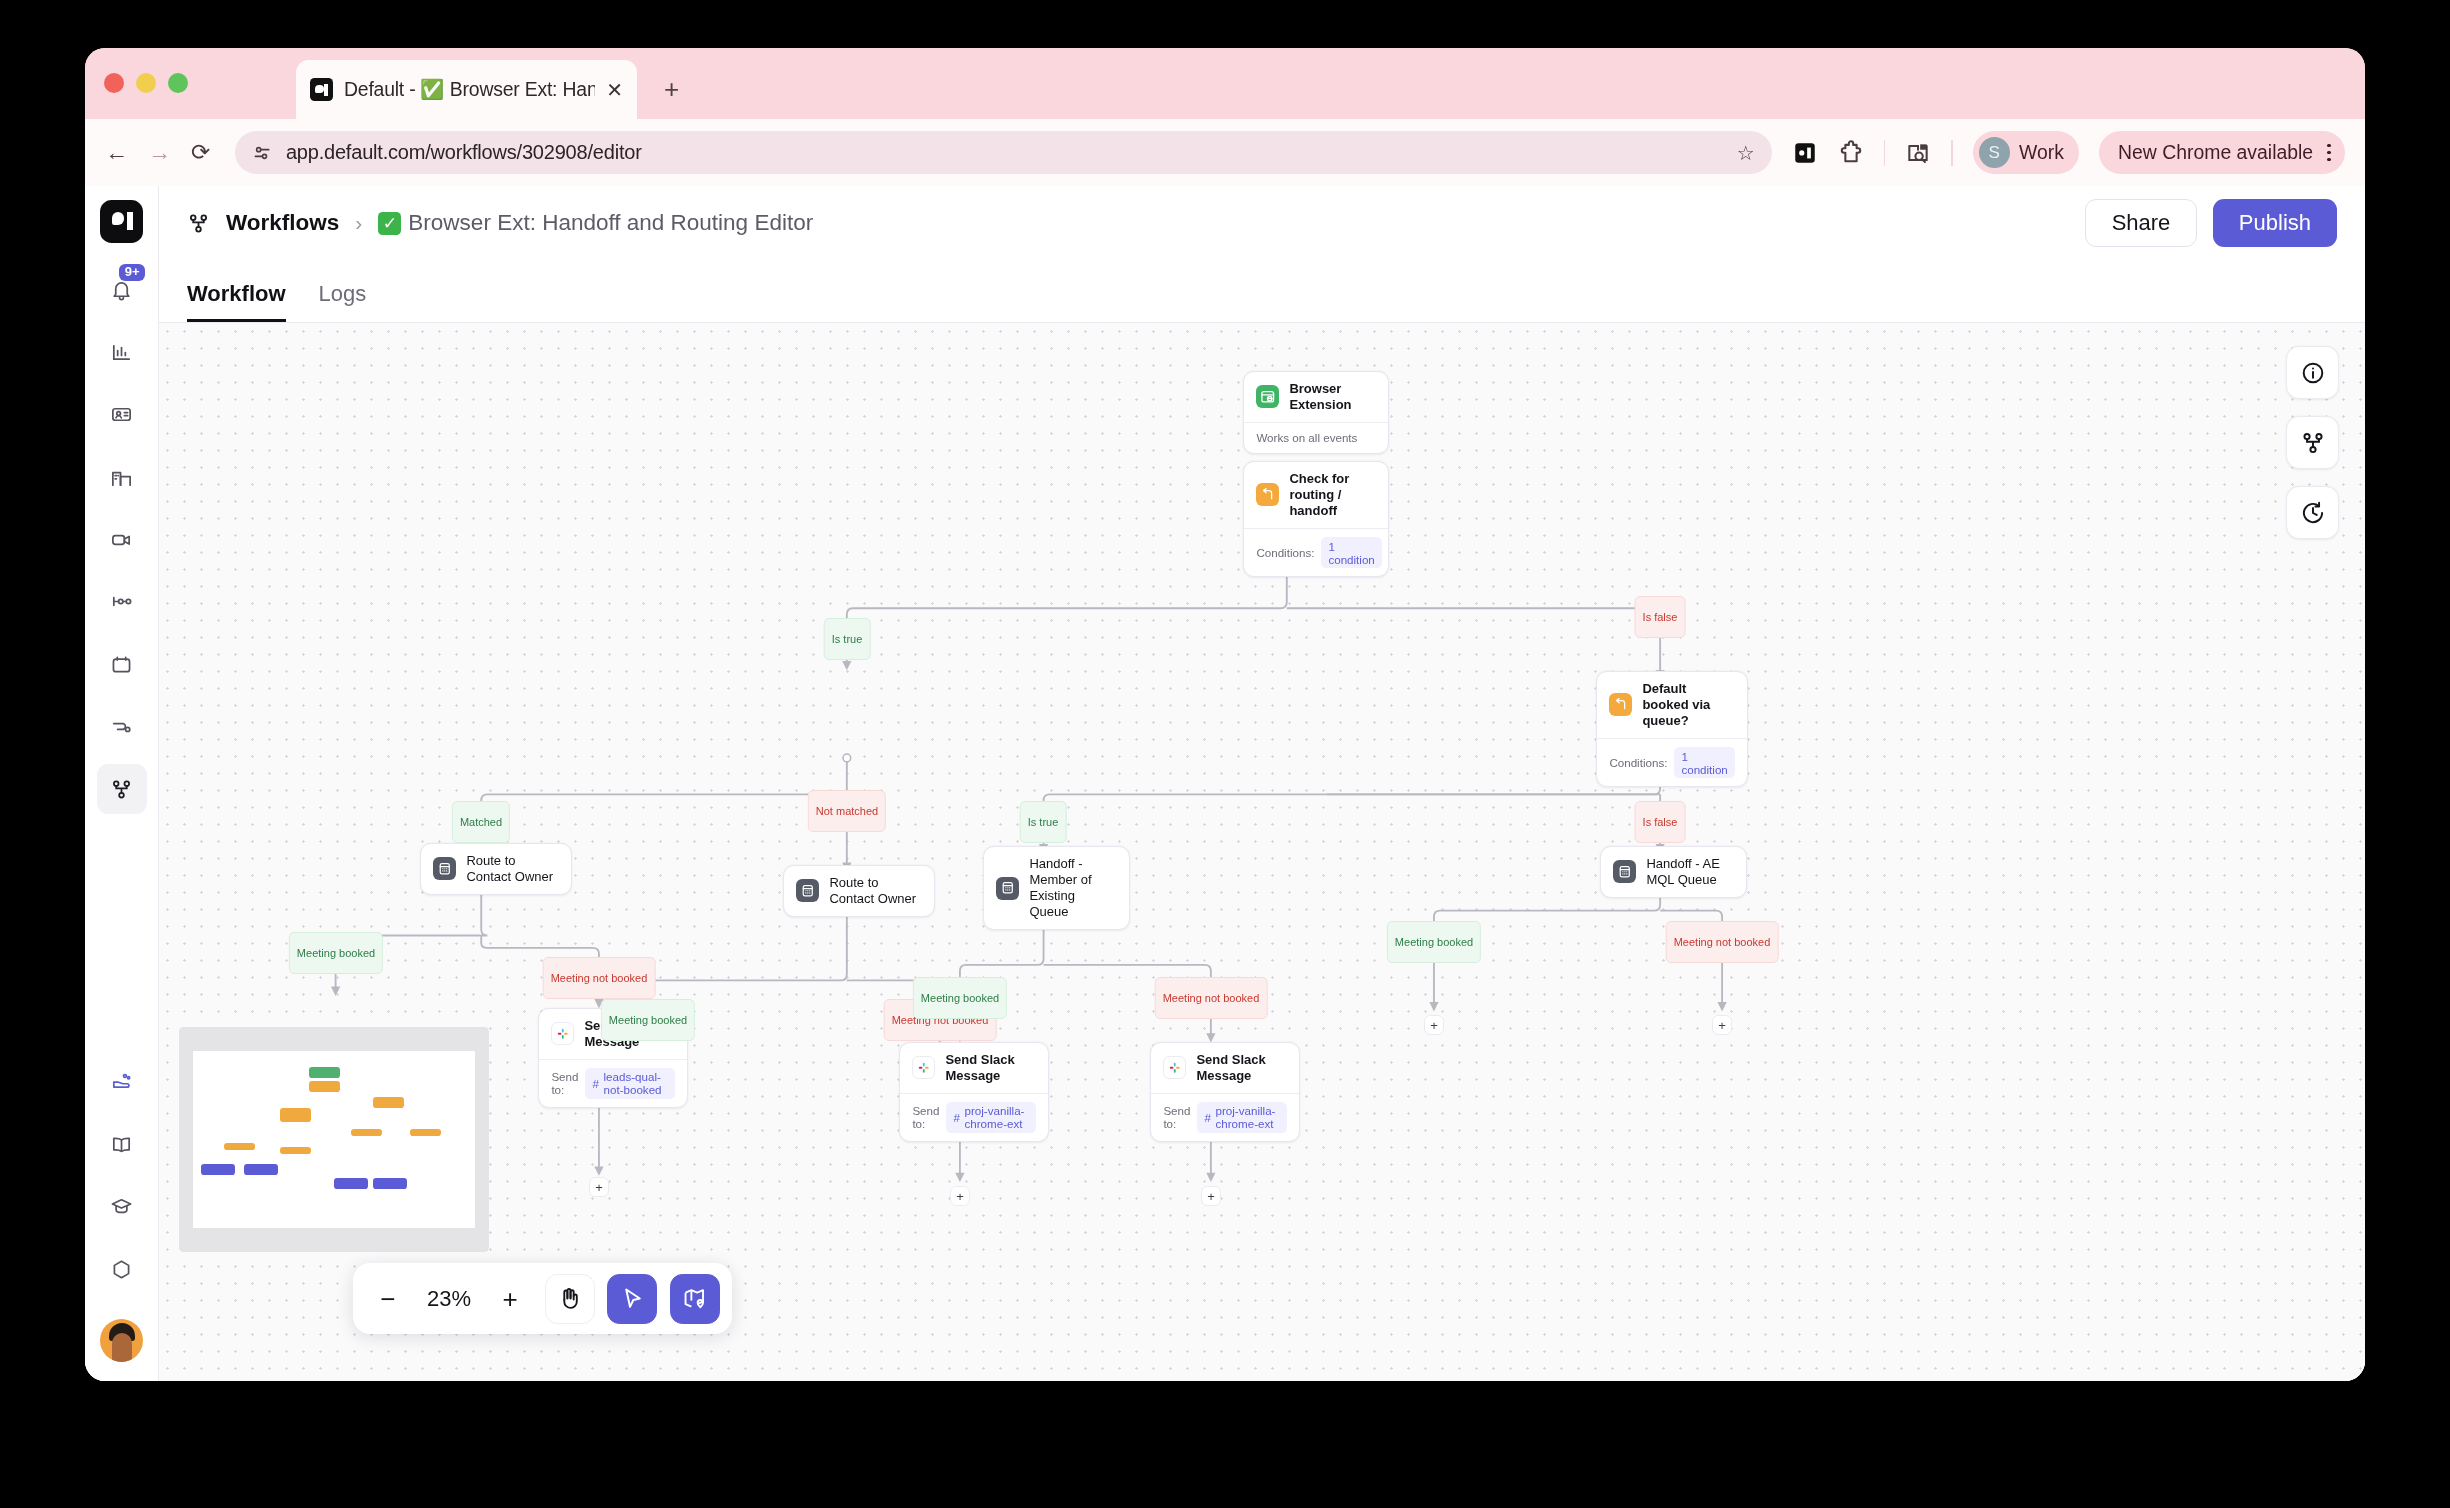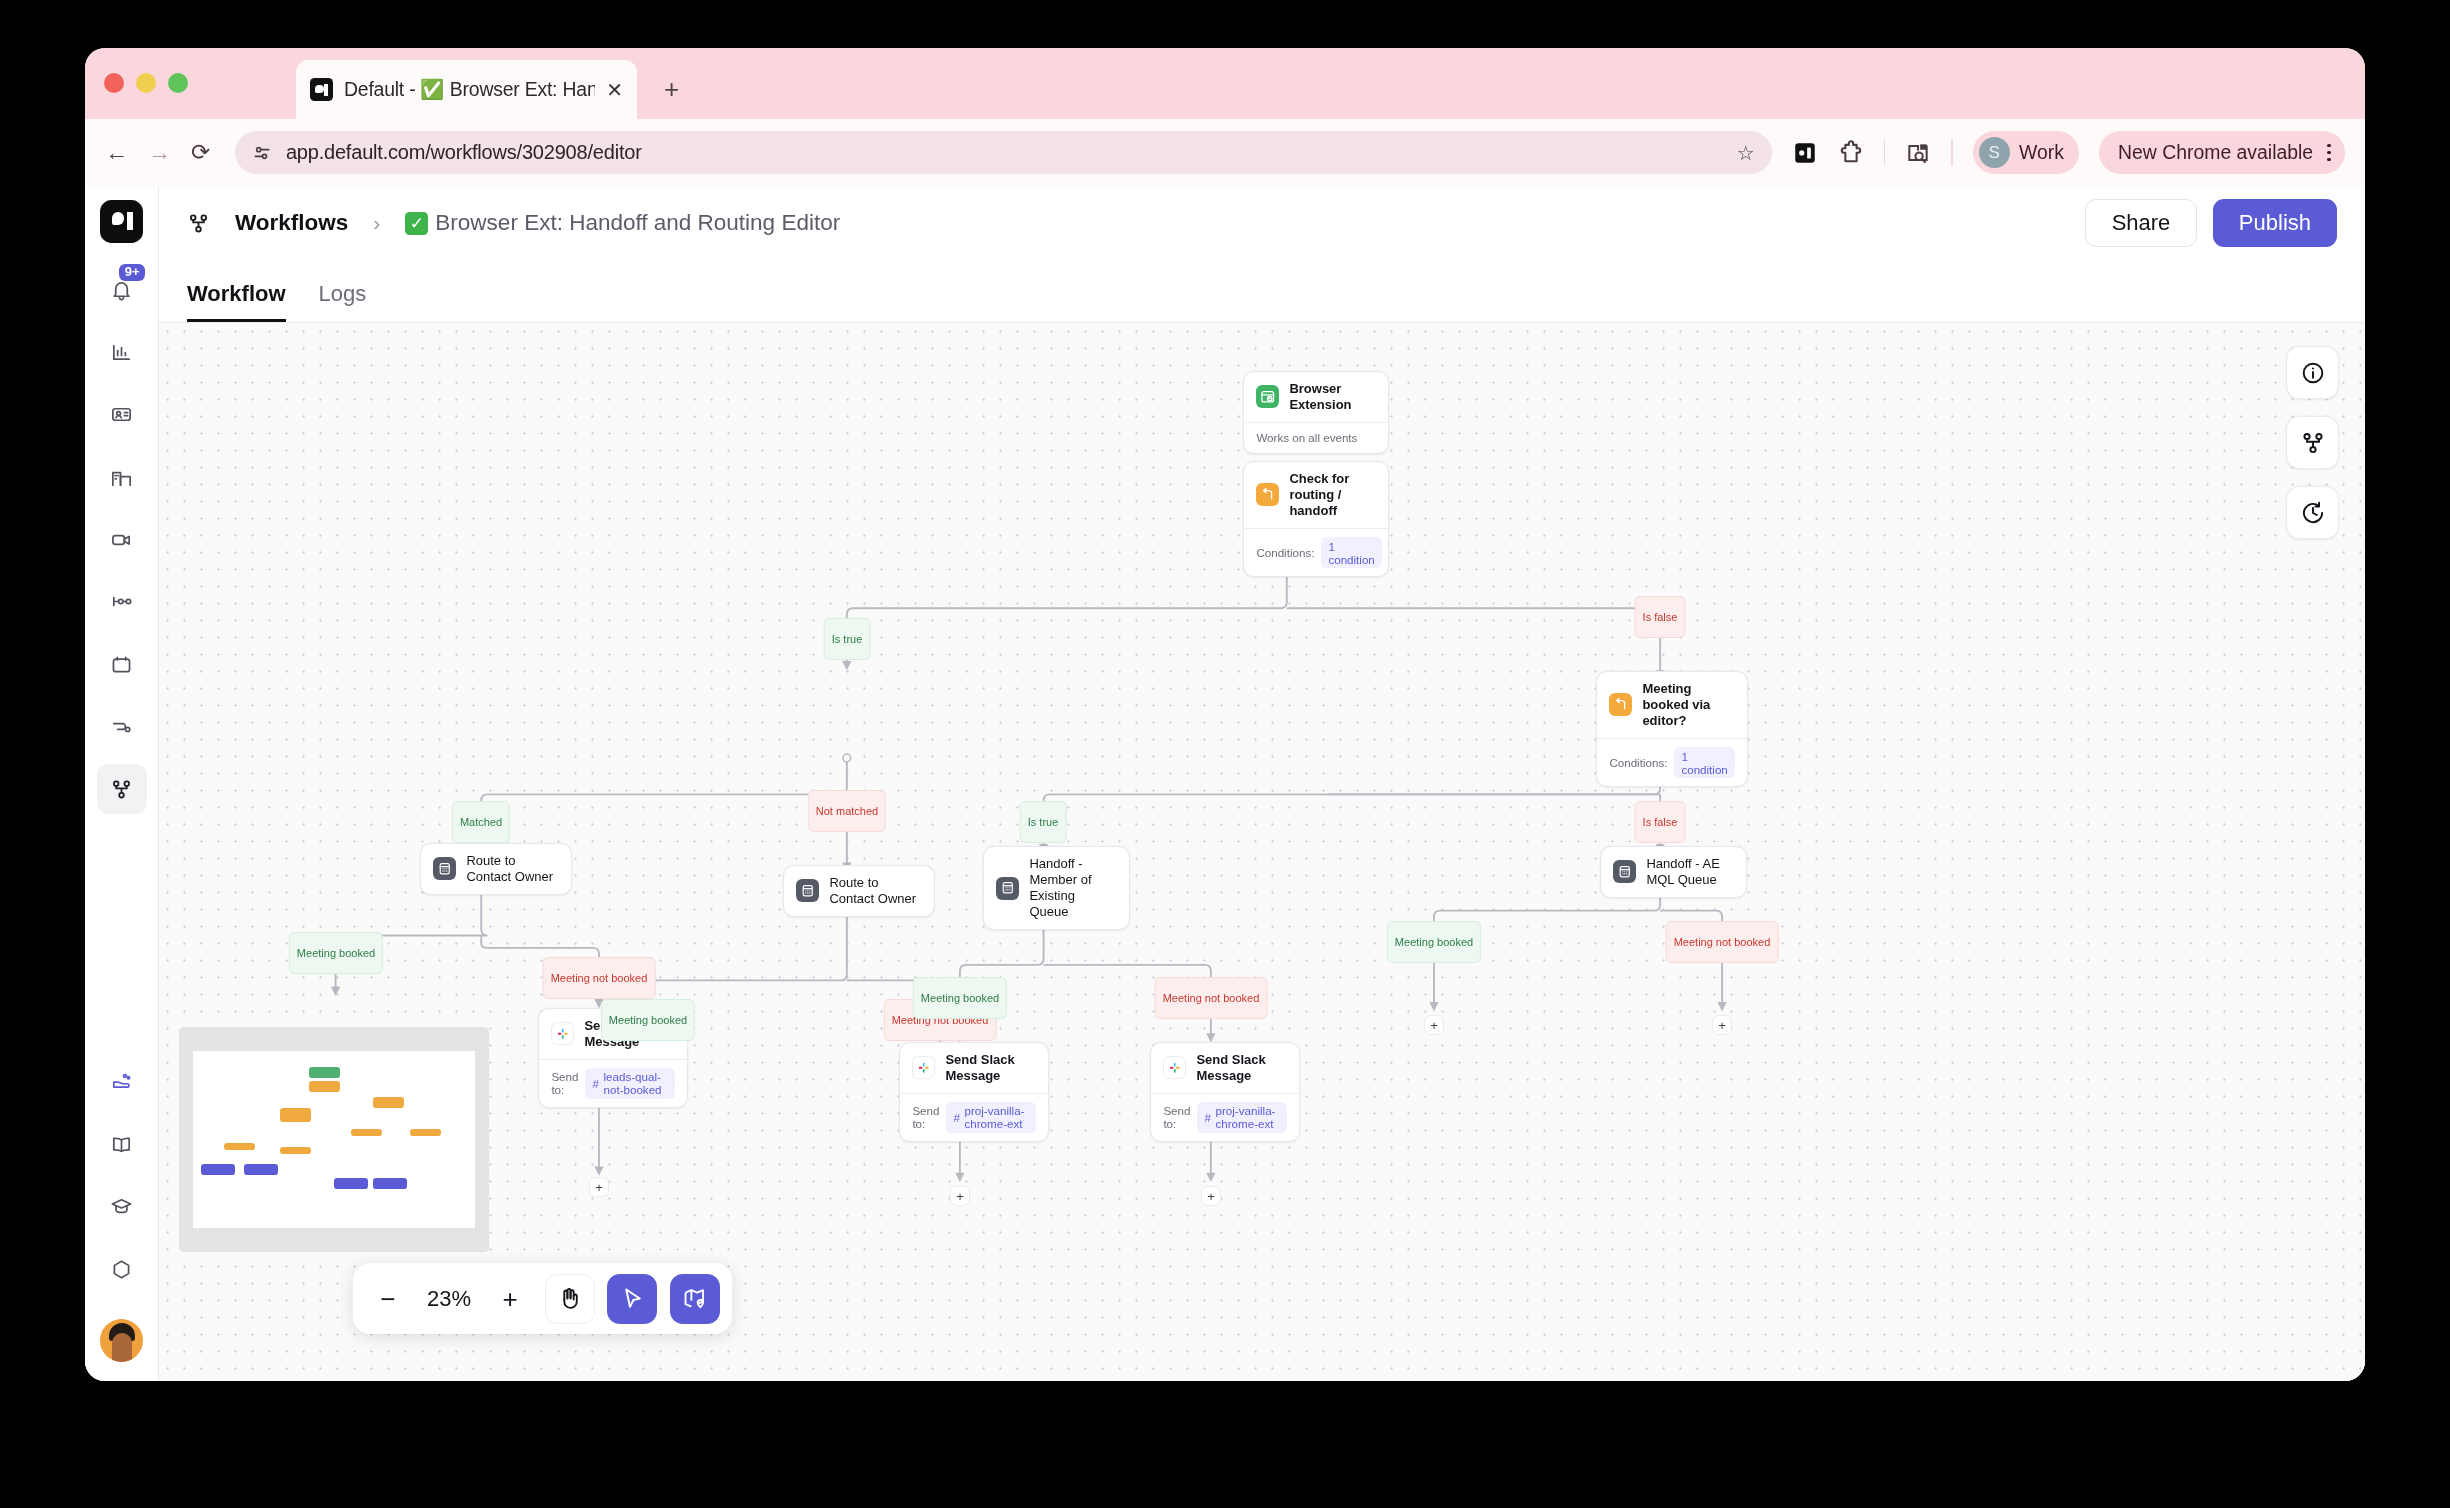--- a/index.html
+++ b/index.html
@@ -133,21 +133,21 @@
     content:""; position:absolute; left:11.6px; top:14px; width:20px; height:31px;
     background:#a9673a; border-radius:10px 10px 4.6px 4.6px;
   }
 
   
   #main { flex:1; display:flex; flex-direction:column; min-width:0; }
 
   #app-header {
     height:74px; display:flex; align-items:center; padding:0 28px; gap:12.4px; flex:0 0 auto;
   }
-  #breadcrumb { display:flex; align-items:center; gap:25px; }
+  #breadcrumb { display:flex; align-items:center; gap:16px; }
   #breadcrumb-icon { width:23px;height:23px; color:#1c1b20; }
   #breadcrumb-root { font-size:22.5px; font-weight:bold; color:#111015; cursor:pointer; }
   #breadcrumb-sep { font-size:21px; color:#9a96a3; }
   #breadcrumb-current { font-size:22.5px; color:#5e5a68; display:flex; align-items:center; gap:7px;}
   #wf-check-emoji {
     width:23px;height:23px;border-radius:4.6px;background:#3cb44a;color:#fff;font-size:17px;
     display:flex;align-items:center;justify-content:center; flex:0 0 auto;
   }
   #header-actions { margin-left:auto; display:flex; align-items:center; gap:15.5px; }
   #share-button {
@@ -546,21 +546,21 @@
 
 
         <div class="node" style="left:1425px; top:348px; width:152px;">
           <div class="node-head">
             <span class="node-icon ic-orange">
               <svg viewBox="0 0 24 24" fill="none" stroke="#fff" stroke-width="2" stroke-linecap="round" stroke-linejoin="round">
                 <path d="M18 18V9.5a4 4 0 0 0-4-4H6"></path>
                   <polyline points="9.5,2.5 5.5,5.5 9.5,9"></polyline>
               </svg>
             </span>
-            <span class="node-title">Meeting booked via editor?</span>
+            <span class="node-title">Default booked via queue?</span>
           </div>
           <div class="node-body">
             <span class="node-label">Conditions:</span>
             <span class="chip">1 condition</span>
           </div>
         </div>
 
         <div class="node" style="left:249px; top:520px; width:152px;">
           <div class="node-head">
             <span class="node-icon ic-dark">

